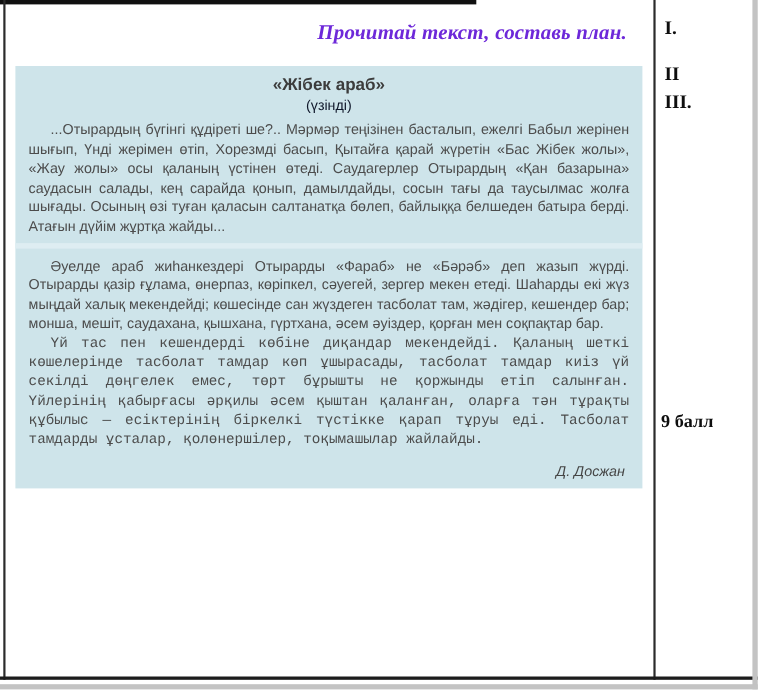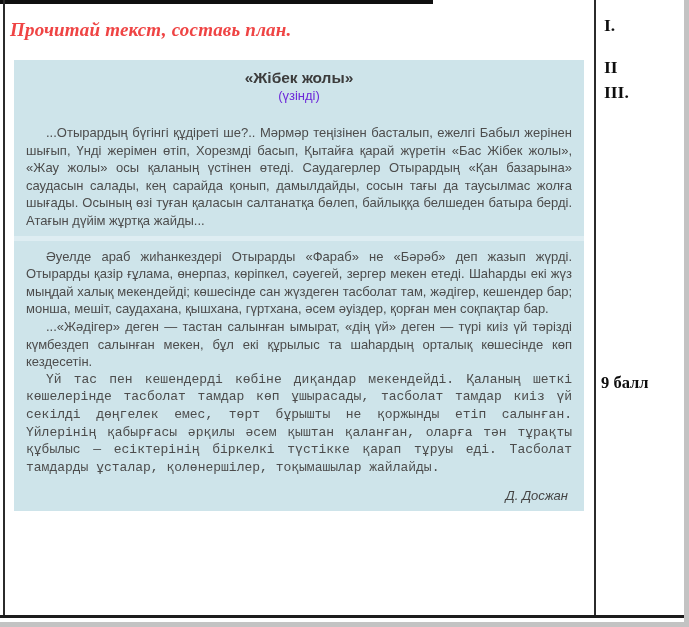--- a/index.html
+++ b/index.html
@@ -13,32 +13,32 @@
   .left-border  { left:3px; }
   .col-divider  { left:594px; }
   .bottom-border{ position:absolute; left:0; top:615px; width:689px; height:3px; background:#1c1c1c; }
   .top-bar      { position:absolute; left:0; top:0; width:433px; height:4px; background:#101010; }
   .right-edge   { position:absolute; top:0; left:684px; width:5px; height:627px; background:#c3c3c3; }
   .bottom-edge  { position:absolute; left:0; top:622px; width:689px; height:5px; background:#c3c3c3; }
 
   .instruction {
     position:absolute; left:10px; top:19px; width:560px;
     font-family:"Liberation Serif", serif; font-weight:bold; font-style:italic;
-    font-size:19px; color:#ef4444; letter-spacing:.2px;
+    font-size:19px; color:#6d28d9; letter-spacing:.2px;text-align:right;
   }
 
   .text-block {
     position:absolute; left:14px; top:60px; width:570px; box-sizing:border-box;
     background:#cee4ea; padding:8px 12px 8px 12px; color:#4c4c4c;
   }
   .block-title {
     text-align:center; font-weight:bold; font-size:15.5px; color:#3c3c3c; line-height:20px;
   }
   .block-subtitle {
-    text-align:center; font-size:13px; color:#6d28d9; line-height:16px; margin-bottom:20px;
+    text-align:center; font-size:13px; color:#0f172a; line-height:16px; margin-bottom:5px;
   }
   .text-block p {
     margin:0; text-align:justify; text-indent:20px;
     font-size:13px; line-height:17.6px; color:#4c4c4c;
   }
   .para-gap { height:5px; background:#deedf2; margin:6px -12px 7px -12px; }
   .p3 { margin-top:2px; }
   .p4 { margin-top:7px;font-family:Liberation Mono, monospace; }
   .author {
     text-align:right; font-style:italic; font-size:13px; color:#454545;
@@ -65,26 +65,25 @@
   <div class="top-bar"></div>
   <div class="v-line left-border"></div>
   <div class="v-line col-divider"></div>
   <div class="bottom-border"></div>
   <div class="right-edge"></div>
   <div class="bottom-edge"></div>
 
   <div class="instruction">Прочитай текст, составь план.</div>
 
   <div class="text-block">
-    <div class="block-title">«Жібек жолы»</div>
+    <div class="block-title">«Жібек араб»</div>
     <div class="block-subtitle">(үзінді)</div>
     <p class="p1">...Отырардың бүгінгі құдіреті ше?.. Мәрмәр теңізінен басталып, ежелгі Бабыл жерінен шығып, Үнді жерімен өтіп, Хорезмді басып, Қытайға қарай жүретін «Бас Жібек жолы», «Жау жолы» осы қаланың үстінен өтеді. Саудагерлер Отырардың «Қан базарына» саудасын салады, кең сарайда қонып, дамылдайды, сосын тағы да таусылмас жолға шығады. Осының өзі туған қаласын салтанатқа бөлеп, байлыққа белшеден батыра берді. Атағын дүйім жұртқа жайды...</p>
     <div class="para-gap"></div>
     <p class="p2">Әуелде араб жиһанкездері Отырарды «Фараб» не «Бәрәб» деп жазып жүрді. Отырарды қазір ғұлама, өнерпаз, көріпкел, сәуегей, зергер мекен етеді. Шаһарды екі жүз мыңдай халық мекендейді; көшесінде сан жүздеген тасболат там, жәдігер, кешендер бар; монша, мешіт, саудахана, қышхана, гүртхана, әсем әуіздер, қорған мен соқпақтар бар.</p>
-    <p class="p3">...«Жәдігер» деген — тастан салынған ымырат, «дің үй» деген — түрі киіз үй тәрізді күмбездеп салынған мекен, бұл екі құрылыс та шаһардың орталық көшесінде көп кездесетін.</p>
     <p class="p4">Үй тас пен кешендерді көбіне диқандар мекендейді. Қаланың шеткі көшелерінде тасболат тамдар көп ұшырасады, тасболат тамдар киіз үй секілді дөңгелек емес, төрт бұрышты не қоржынды етіп салынған. Үйлерінің қабырғасы әрқилы әсем қыштан қаланған, оларға тән тұрақты құбылыс — есіктерінің біркелкі түстікке қарап тұруы еді. Тасболат тамдарды ұсталар, қолөнершілер, тоқымашылар жайлайды.</p>
     <div class="author">Д. Досжан</div>
   </div>
 
   <div class="numeral numeral-1">I.</div>
   <div class="numeral numeral-2">II</div>
   <div class="numeral numeral-3">III.</div>
   <div class="score">9 балл</div>
 
 </div>

